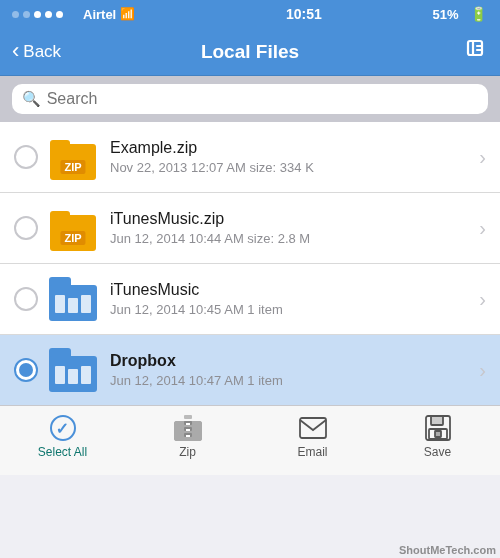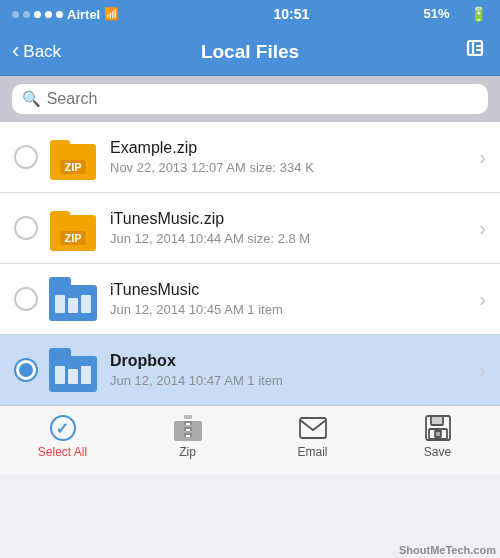--- a/index.html
+++ b/index.html
@@ -18,21 +18,21 @@
       display: flex;
       align-items: center;
       justify-content: space-between;
       padding: 0 12px;
       color: white;
       font-size: 13px;
       font-weight: 600;
     }
     .status-left { display: flex; align-items: center; gap: 4px; }
     .status-center { font-weight: 700; font-size: 14px; margin-left: 40px; }
-    .status-right { display: flex; align-items: flex-start; gap: 21px; font-size: 13px; }
+    .status-right { display: flex; align-items: center; gap: 12px; font-size: 13px; }
     .signal-dot {
       width: 7px; height: 7px; border-radius: 50%; background: white;
     }
     .signal-dot.dim { background: rgba(255,255,255,0.4); }
     .wifi-icon { font-size: 12px; }
 
     
     .nav-bar {
       background: #4a90d9;
       height: 48px;
@@ -215,21 +215,21 @@
       display: flex; align-items: center; justify-content: center;
       height: 28px;
     }
     .toolbar-label {
       font-size: 12px; color: #555;
     }
     .toolbar-item.select-all .toolbar-icon {
       color: #4a90d9;
     }
     .toolbar-item.select-all .toolbar-label {
-      color: #ef4444;
+      color: #0f766e;
       text-align: right;
     }
 
     
     .check-circle {
       width: 26px; height: 26px;
       border-radius: 50%;
       border: 2px solid #4a90d9;
       display: flex; align-items: center; justify-content: center;
       color: #4a90d9;
@@ -252,21 +252,21 @@
 
 <div class="relative" style="width:500px;height:558px;overflow:hidden;">
 
   <div class="status-bar">
     <div class="status-left">
       <span class="signal-dot dim"></span>
       <span class="signal-dot dim"></span>
       <span class="signal-dot"></span>
       <span class="signal-dot"></span>
       <span class="signal-dot"></span>
-      <span style="margin-left:0;">Airtel</span>
+      <span style="margin-left:16px;">Airtel</span>
       <span class="wifi-icon">📶</span>
     </div>
     <div class="status-center">10:51</div>
     <div class="status-right">
       <span>51%</span>
       <span style="font-size:14px;">🔋</span>
     </div>
   </div>
 
   <div class="nav-bar" style="position:relative;">

